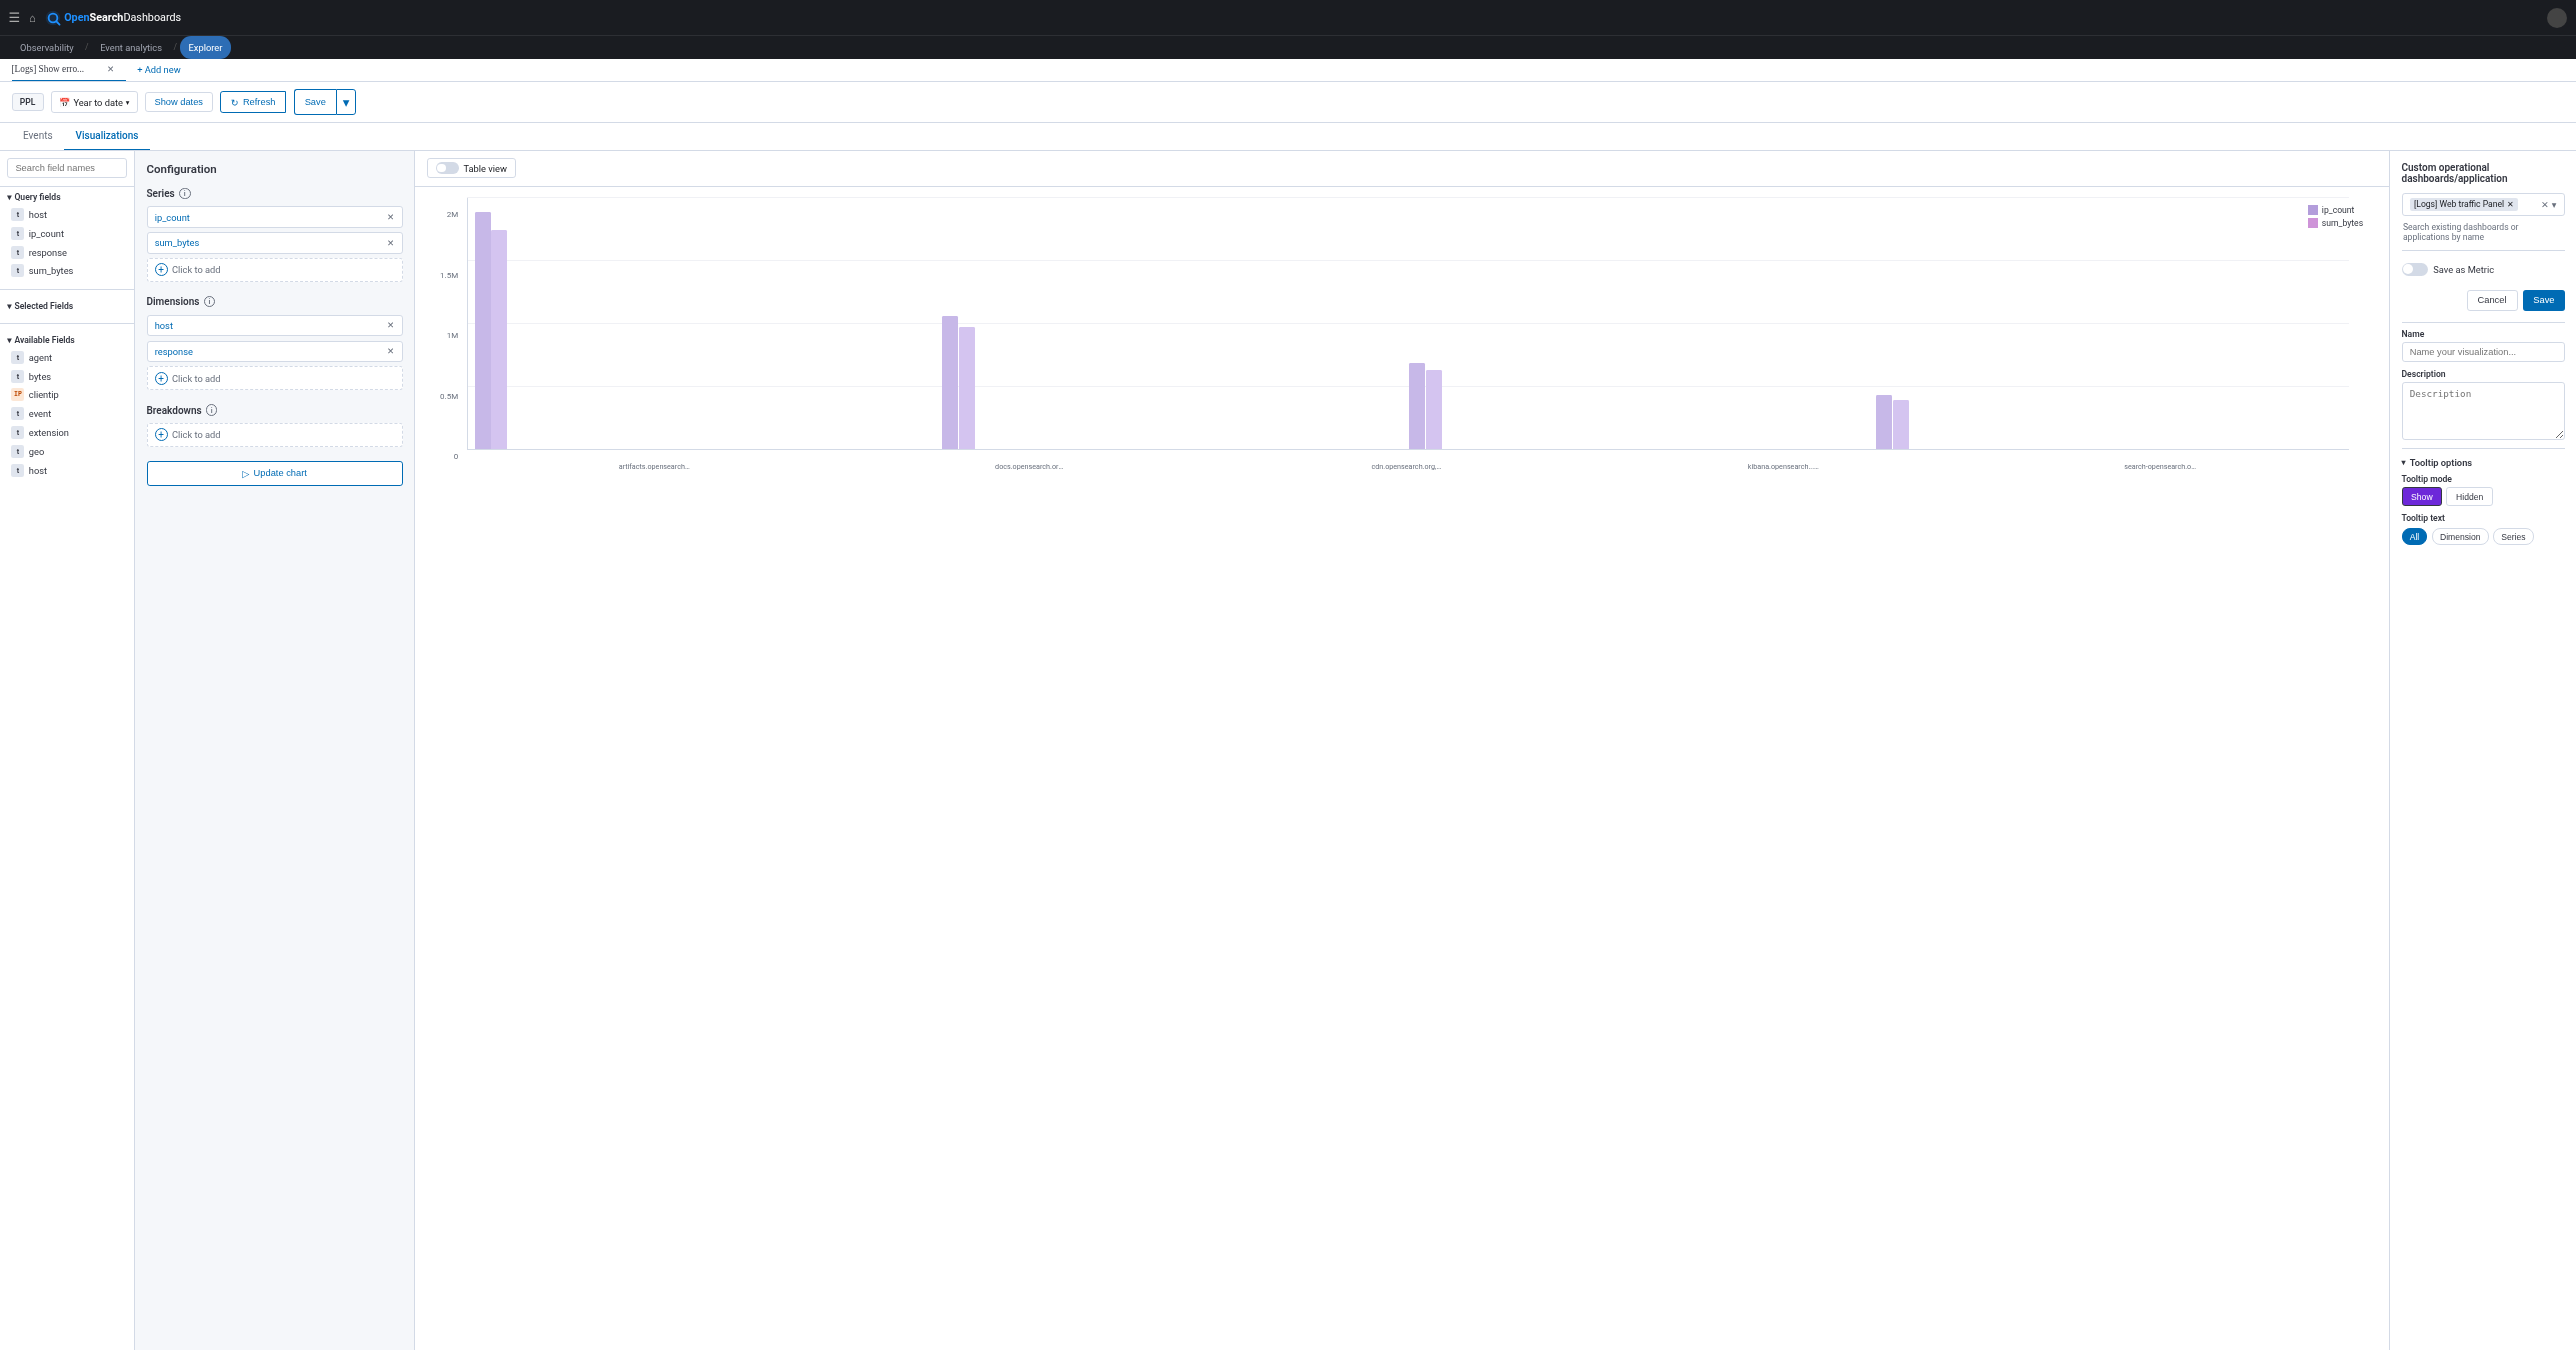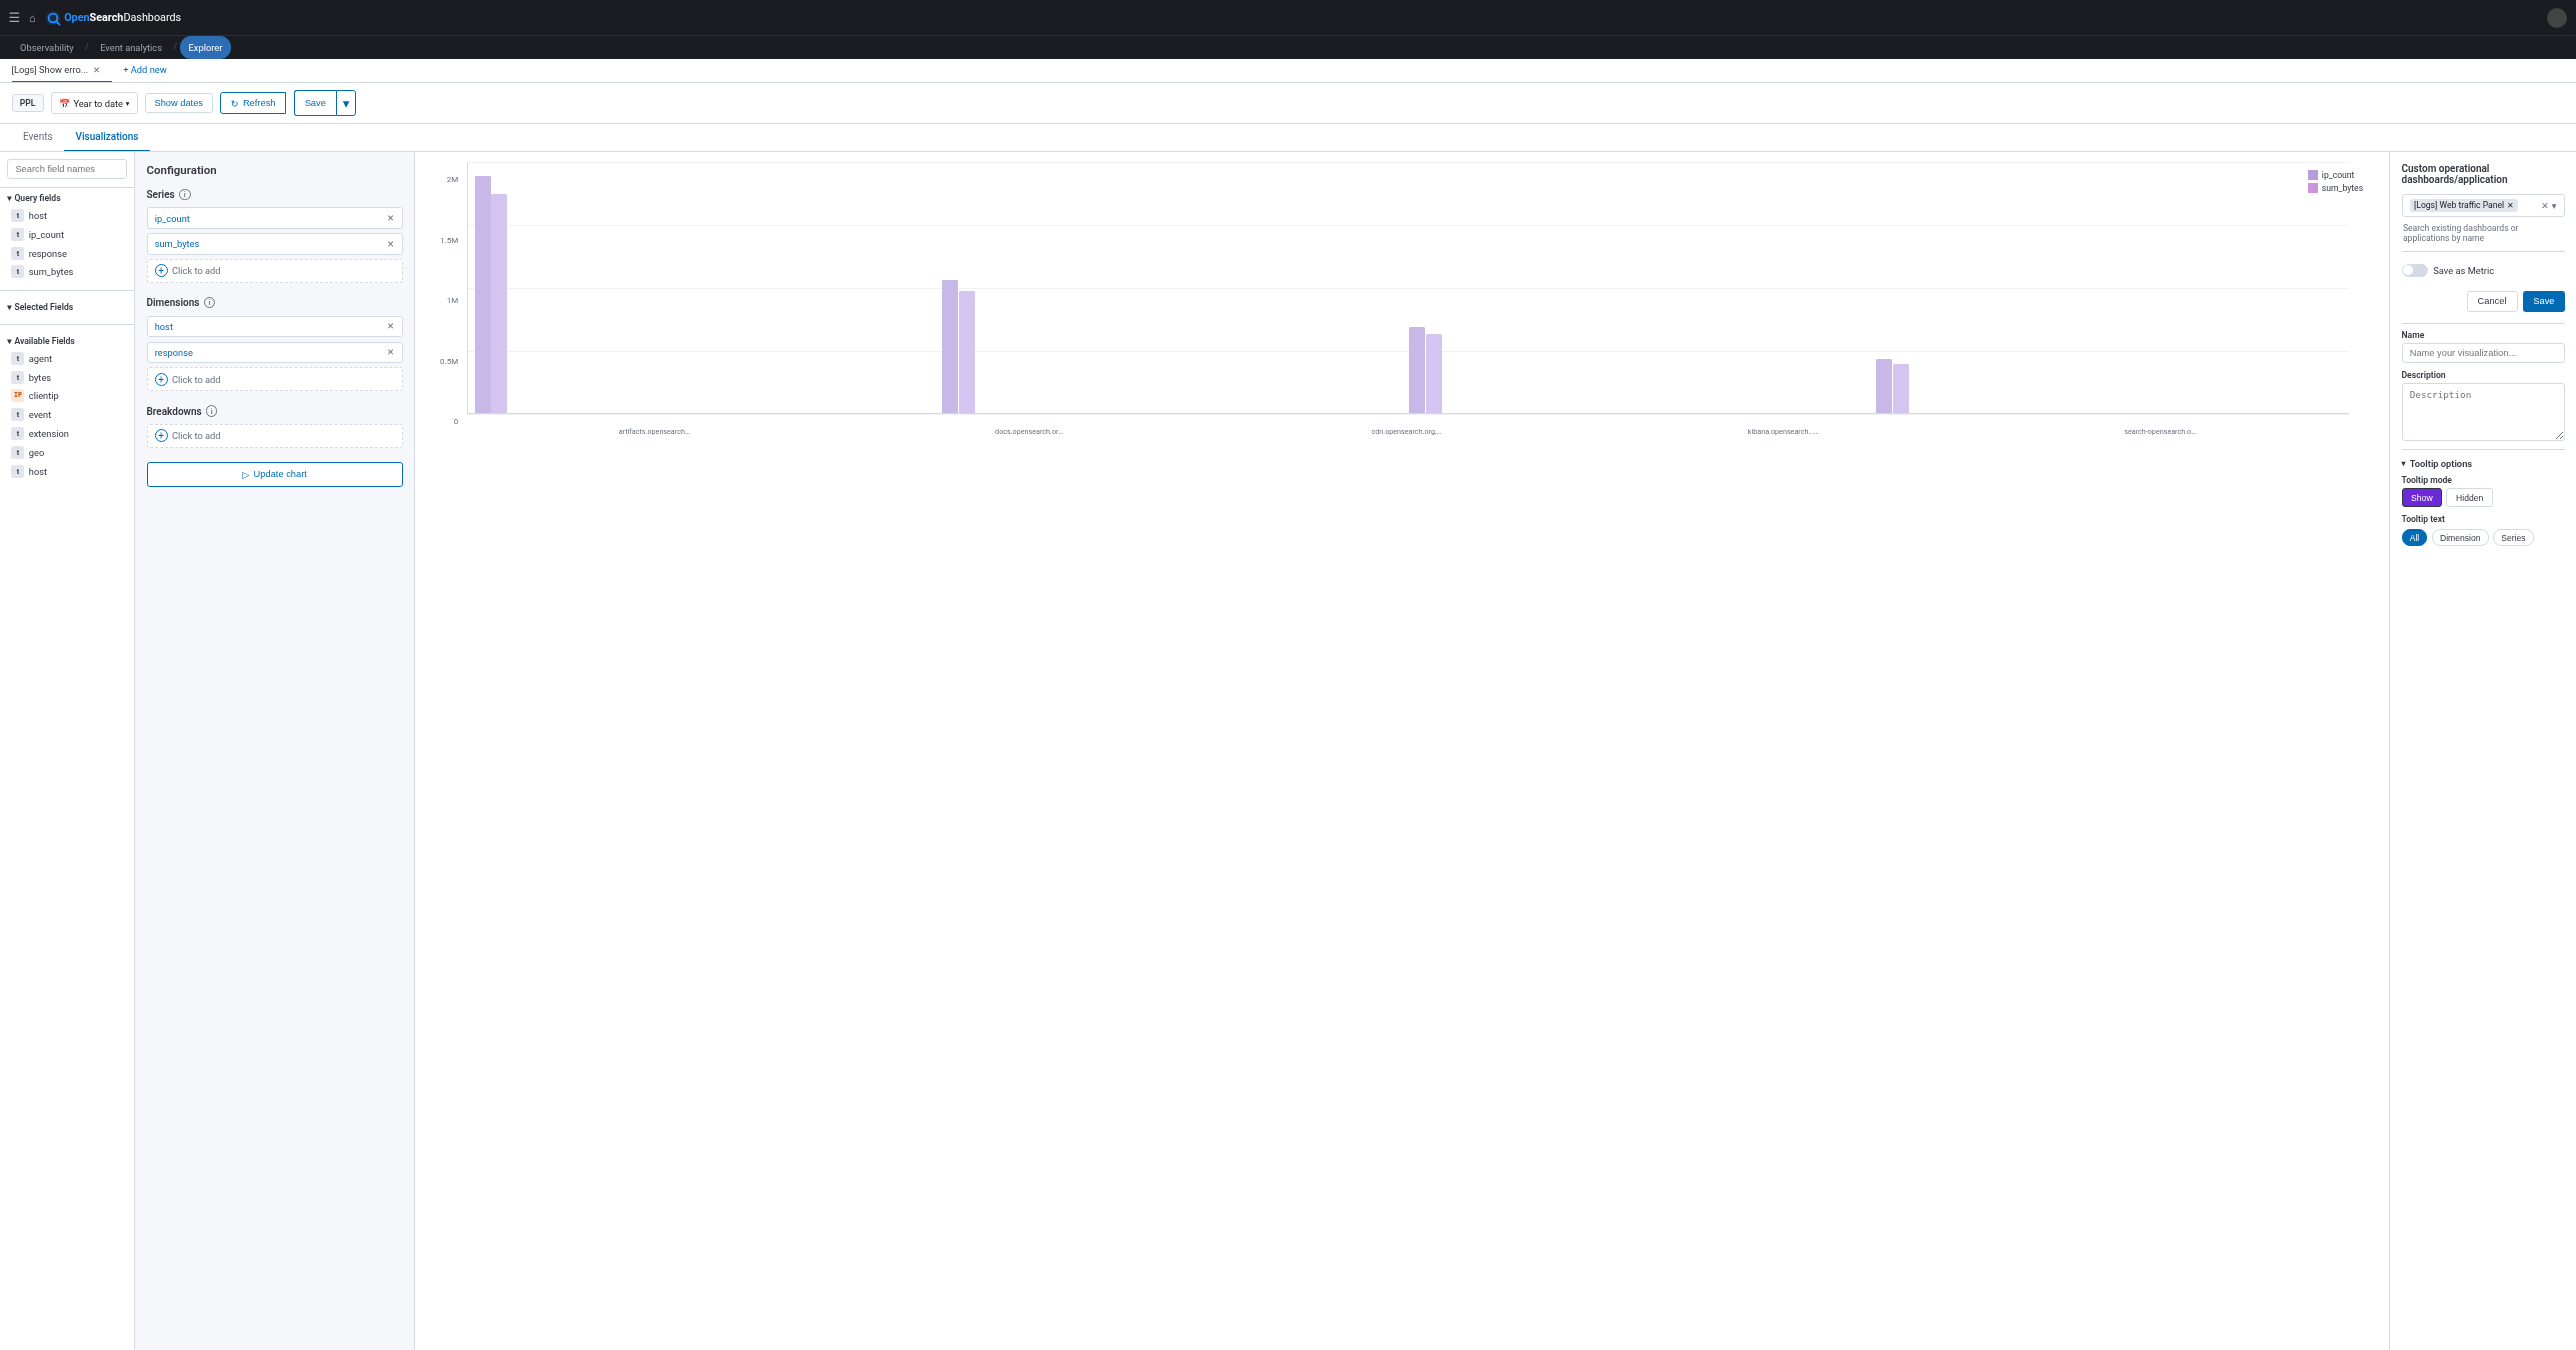--- a/index.html
+++ b/index.html
@@ -673,21 +673,21 @@
 
 <div class="breadcrumb">
   <span class="breadcrumb-item">Observability</span>
   <span style="color:#555;font-size:8.6px;">/</span>
   <span class="breadcrumb-item">Event analytics</span>
   <span style="color:#555;font-size:8.6px;">/</span>
   <span class="breadcrumb-item active">Explorer</span>
 </div>
 
 <div style="background:white;border-bottom:0.7px solid #d3dae6;display:flex;align-items:stretch;padding:0 11.5px;">
-  <div style="display:flex;align-items:flex-end;gap:2px;padding:5.8px 11.5px 5.8px 0;border-bottom:1.4px solid #006bb4;font-size:9.3px;color:#343741;cursor:pointer;">
+  <div style="display:flex;align-items:flex-end;gap:20px;padding:5.8px 11.5px 5.8px 0;border-bottom:1.4px solid #006bb4;font-size:9.3px;color:#343741;cursor:pointer;font-family:Liberation Serif, serif;">
     <span>[Logs] Show erro...</span>
     <span class="tab-close">✕</span>
   </div>
   <div style="display:flex;gap:2.9px;padding:5.8px 11.5px;font-size:9.3px;color:#006bb4;cursor:pointer;">
     <span>+ Add new</span>
   </div>
 </div>
 
 <div class="query-bar">
   <span class="ppl-badge">PPL</span>
@@ -838,20 +838,26 @@
       </div>
     </div>
 
     <button class="update-chart-btn">
       <span>▷</span>
       <span>Update chart</span>
     </button>
   </div>
 
   <div class="chart-area">
+    <div class="chart-toolbar">
+      <div class="table-view-toggle">
+        <div class="toggle-switch"></div>
+        <span>Table view</span>
+      </div>
+    </div>
     <div class="chart-content">
       <div class="bar-chart">
 
         <div class="chart-legend">
           <div class="legend-item">
             <div class="legend-color" style="background:#b39ddb;"></div>
             <span>ip_count</span>
           </div>
           <div class="legend-item">
             <div class="legend-color" style="background:#ce93d8;"></div>

